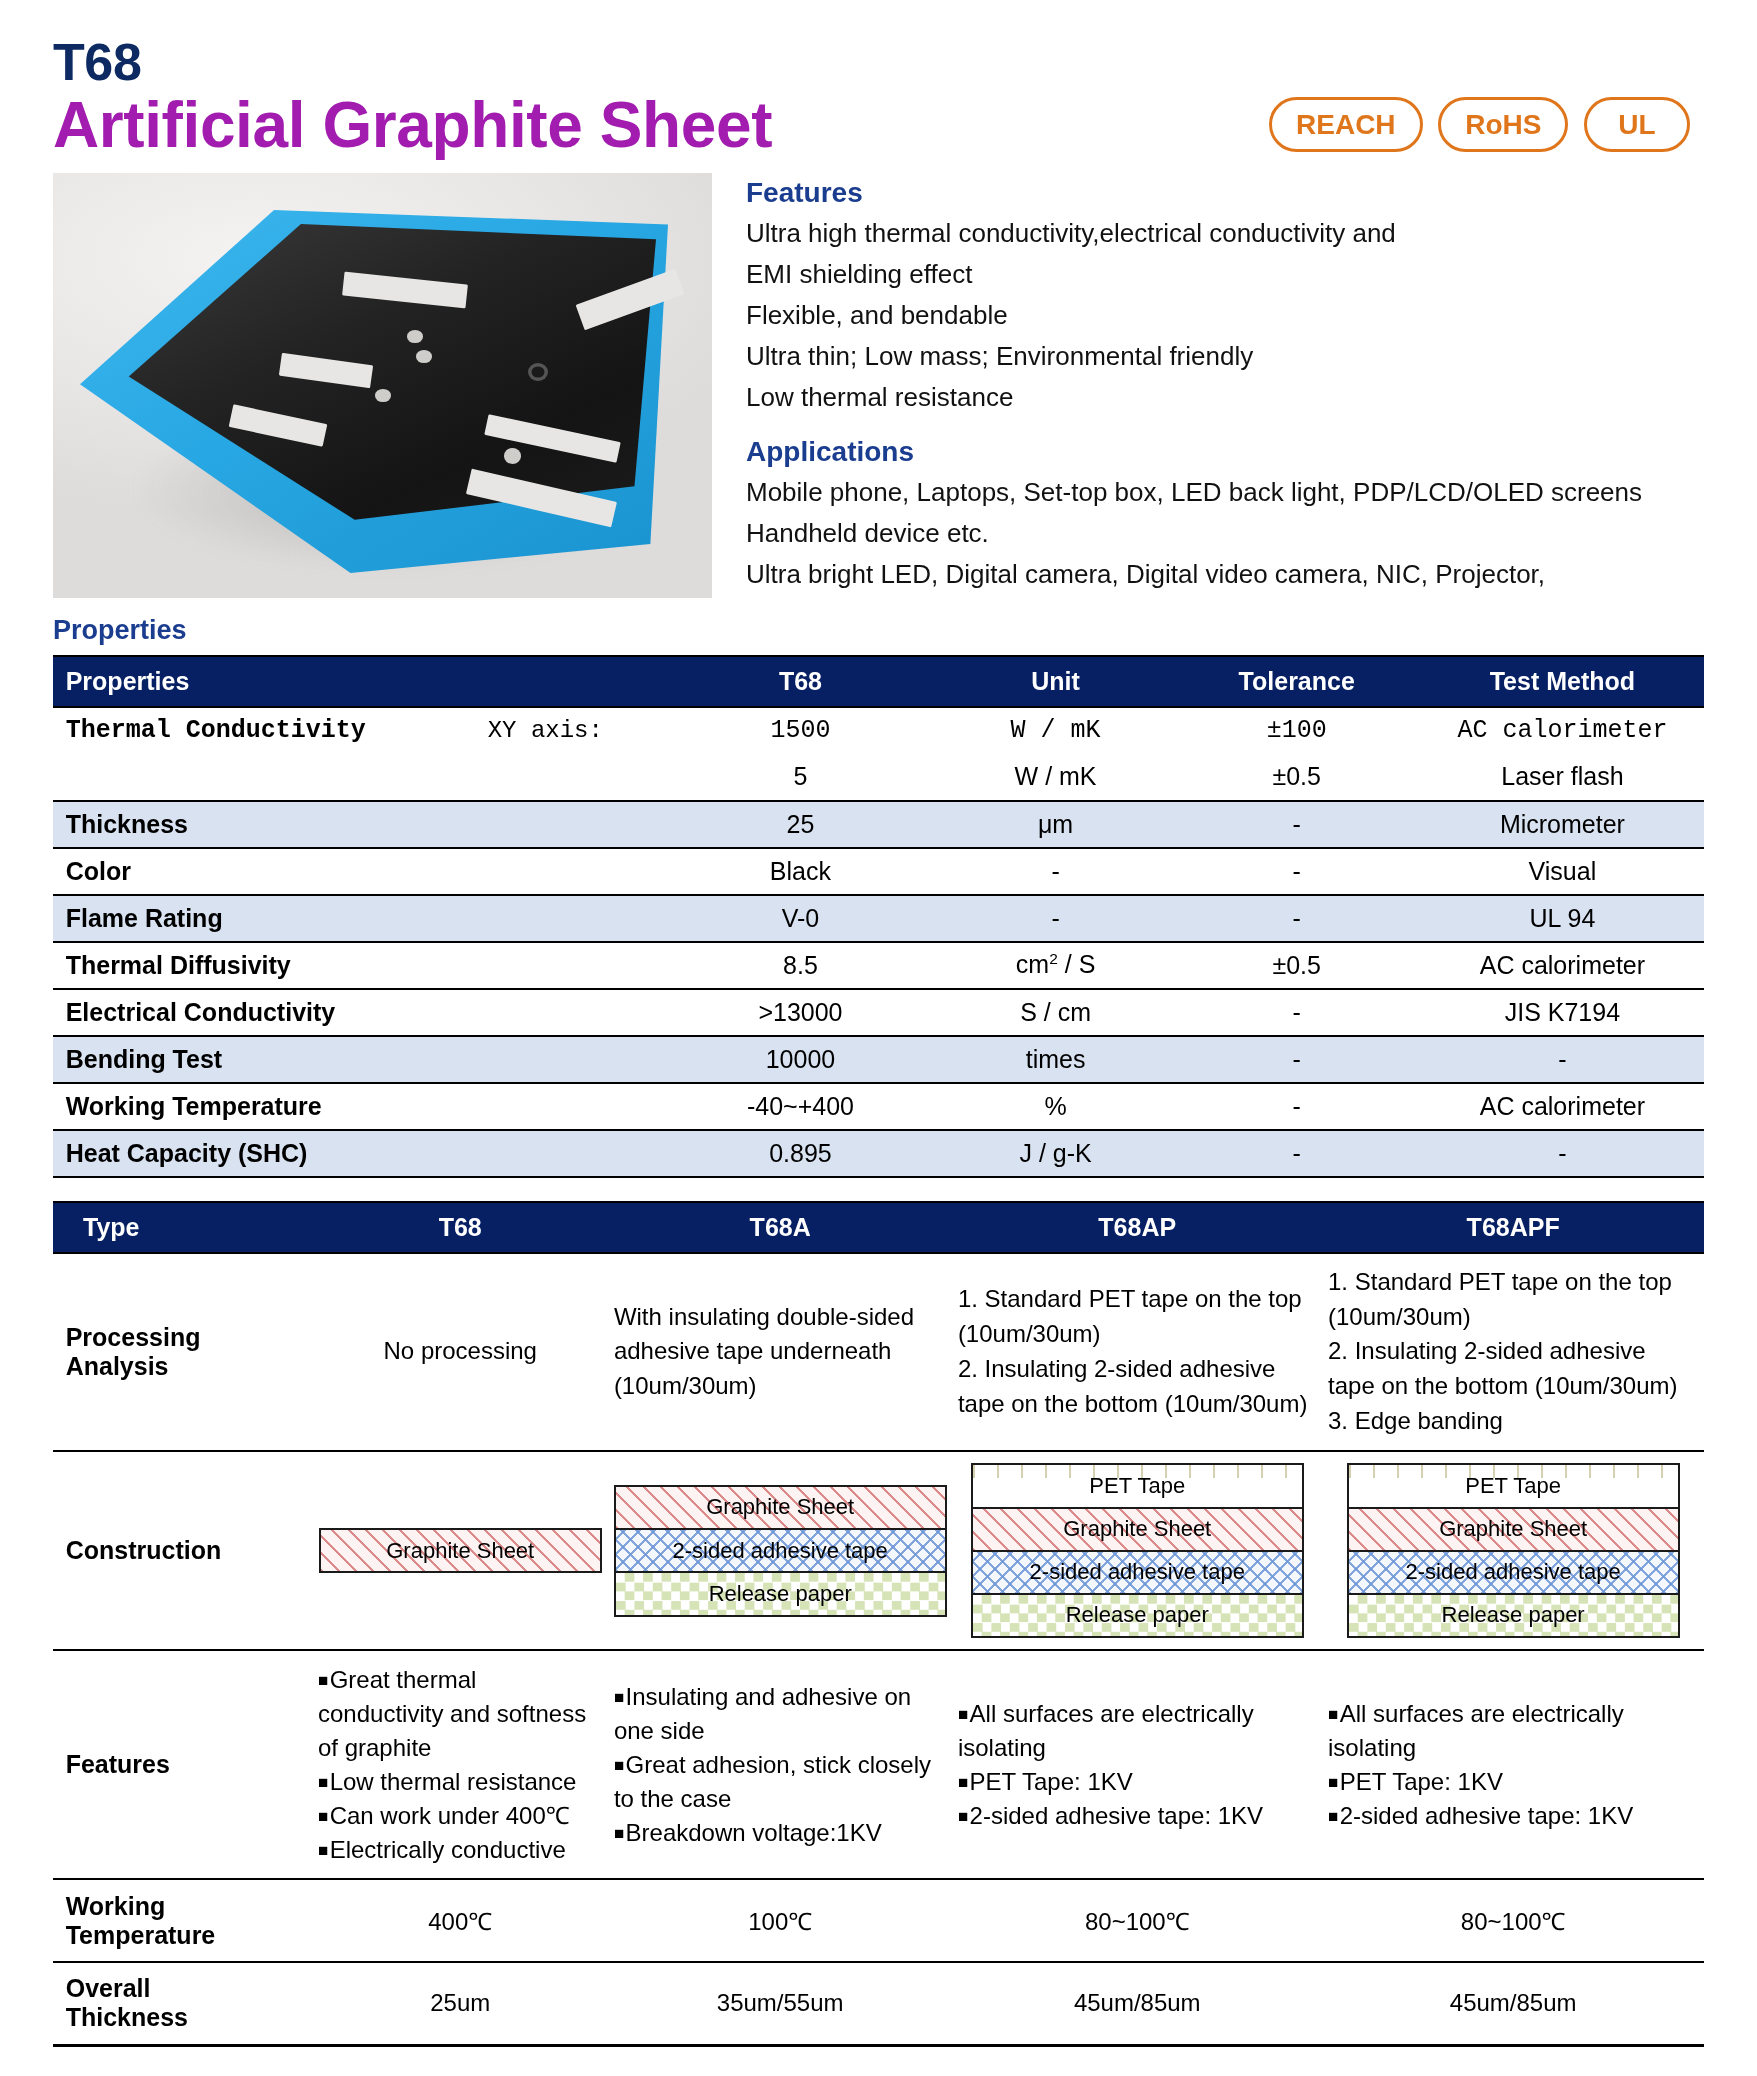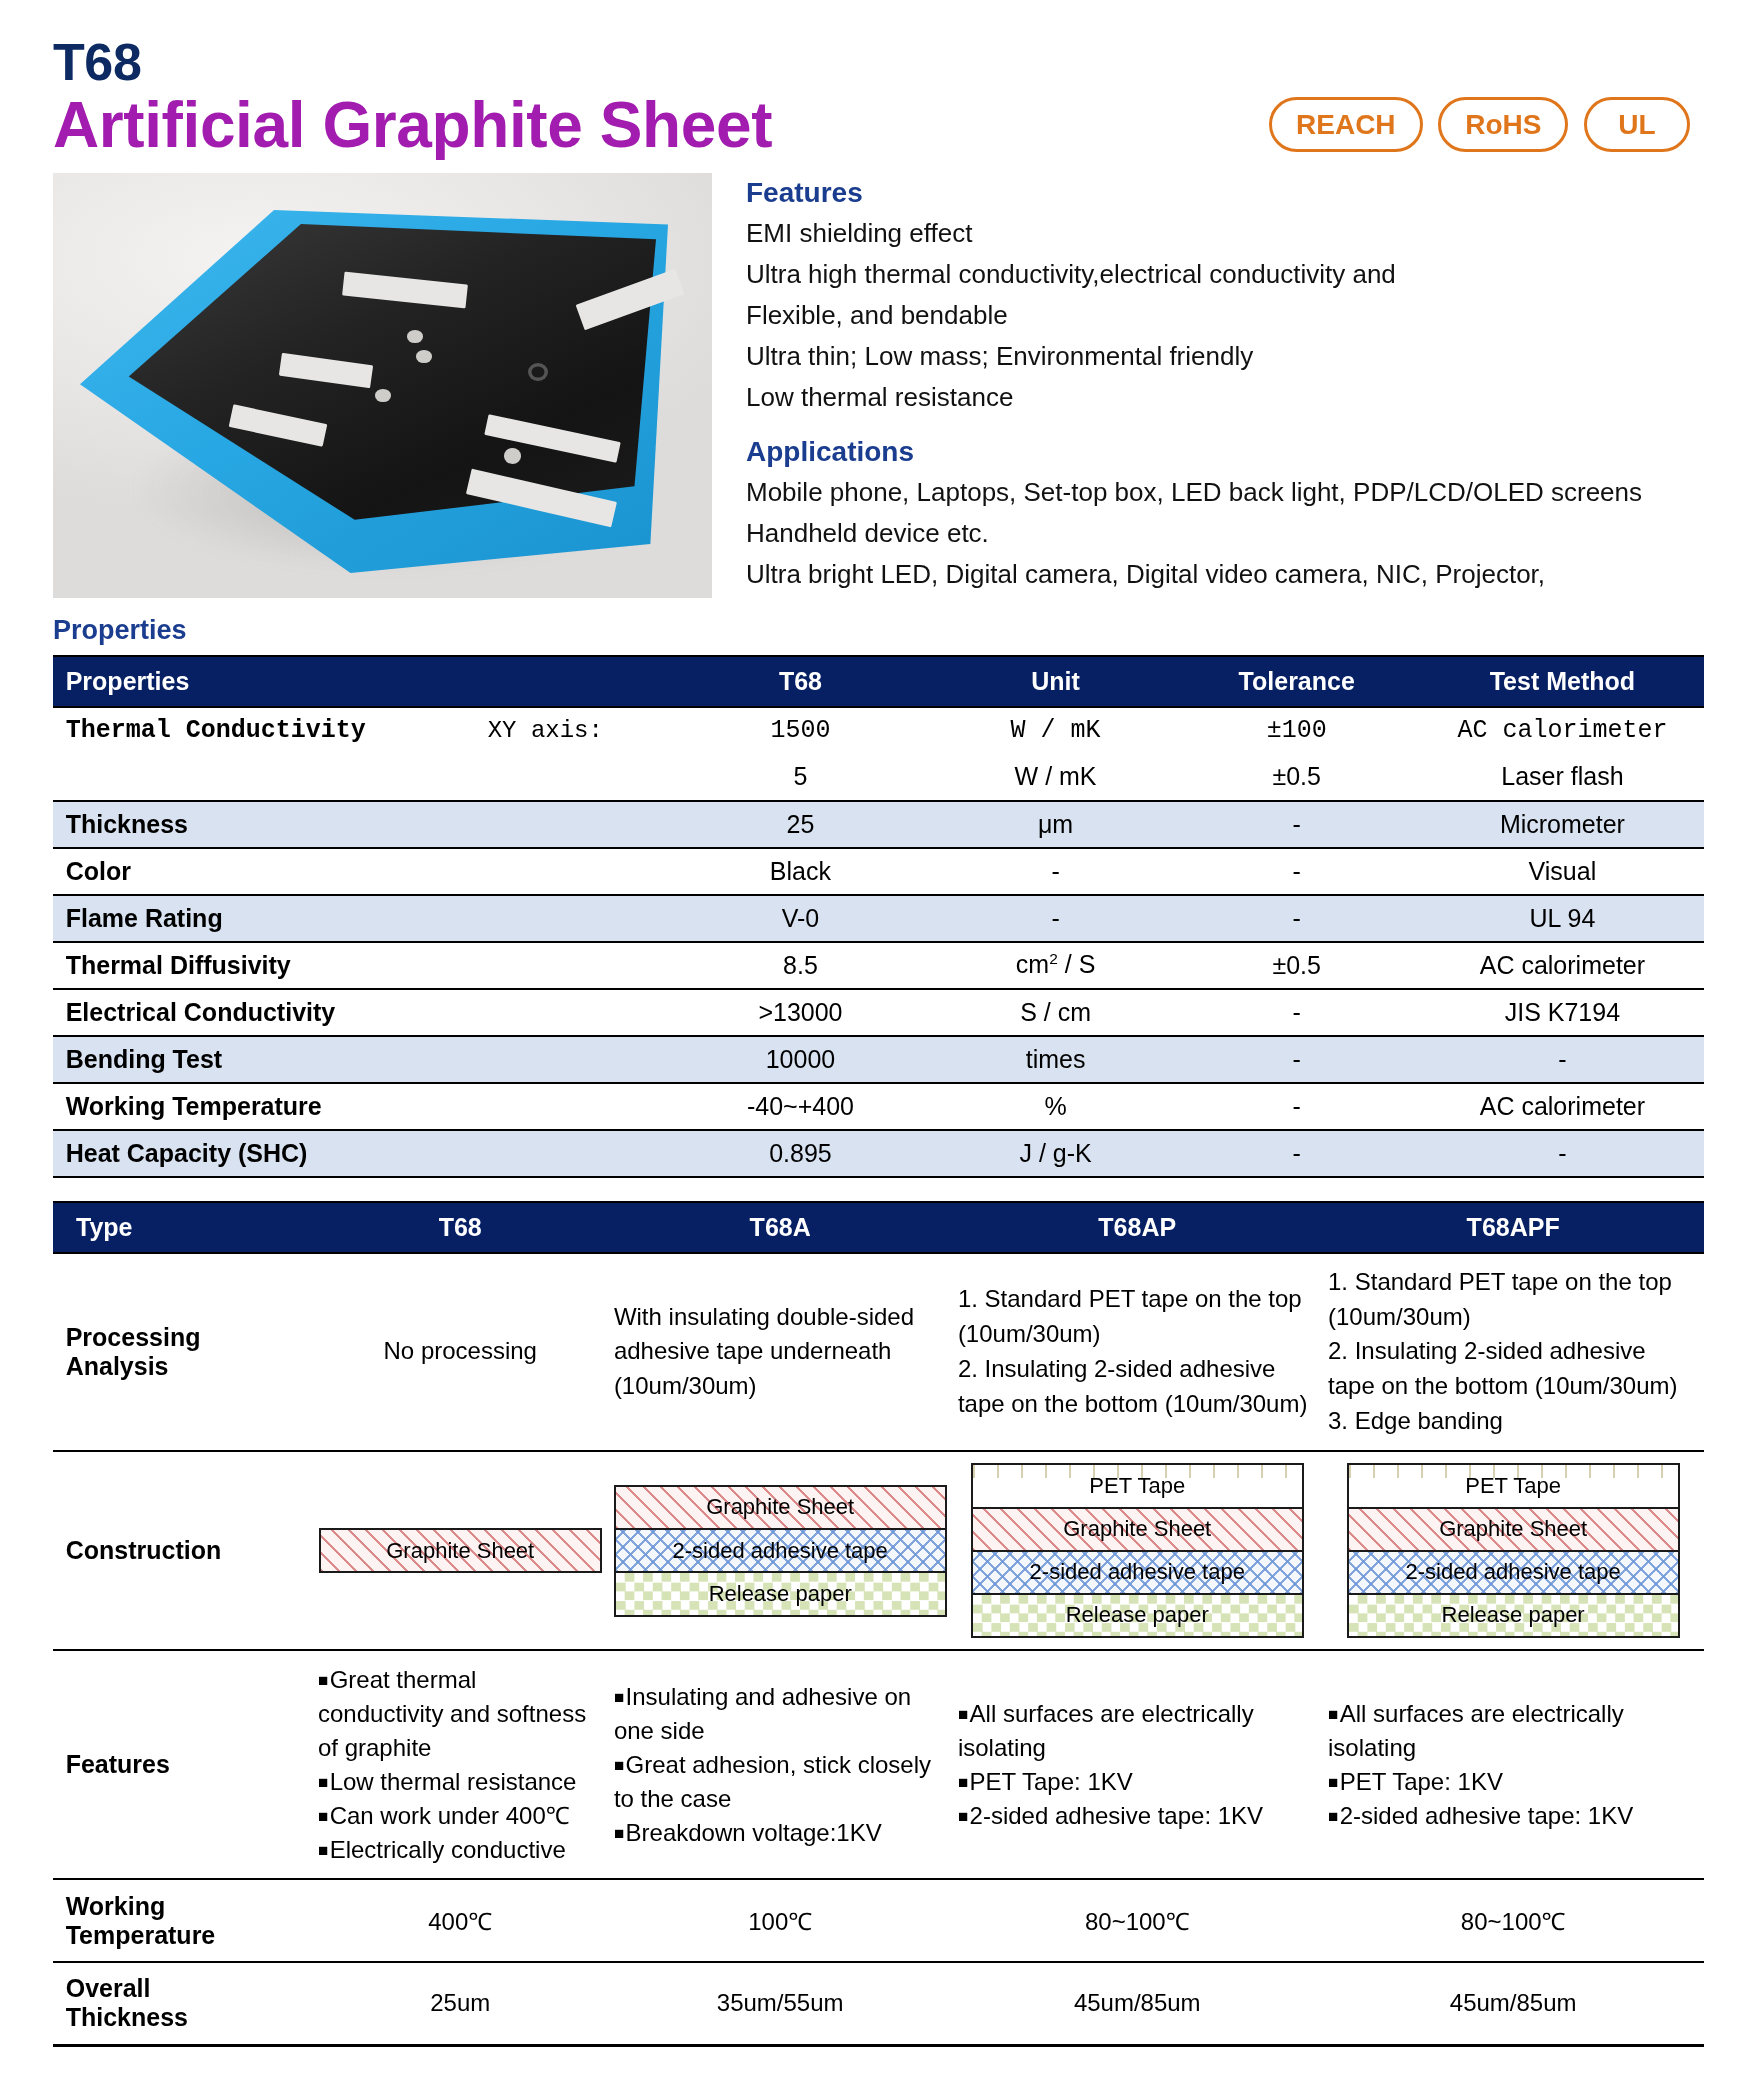--- a/index.html
+++ b/index.html
@@ -172,21 +172,21 @@
   .tbl2 thead th {
     background: #062063;
     color: #fff;
     font-size: 25px;
     font-weight: bold;
     height: 51px;
     border-top: 2.8px solid #000;
     border-bottom: 2.8px solid #000;
     text-align: center;
   }
-  .tbl2 thead th.c-type { text-align: left; padding-left: 23px; }
+  .tbl2 thead th.c-type { text-align: left; padding-left: 30px; }
   .tbl2 td {
     border-bottom: 2.8px solid #000;
     vertical-align: middle;
     font-size: 24px;
     color: #000;
     padding: 11.3px 5.7px;
   }
   .tbl2 td.rowlabel {
     font-weight: bold;
     font-size: 25px;
@@ -280,22 +280,22 @@
       <div class="slot" style="left:414px;top:312px;width:149px;height:25.5px;transform:rotate(13deg);"></div>
       <div class="hole" style="left:354px;top:157px;width:15.6px;height:12.7px;"></div>
       <div class="hole" style="left:363px;top:177px;width:15.6px;height:12.7px;"></div>
       <div class="hole" style="left:322px;top:216px;width:15.6px;height:12.7px;"></div>
       <div class="hole dark" style="left:475px;top:190px;width:20px;height:18.4px;"></div>
       <div class="hole" style="left:451px;top:275px;width:17px;height:15.6px;"></div>
     </div>
 
     <div class="text-col">
       <div class="sect-head">Features</div>
+      <div class="body-line">Ultra high thermal conductivity,electrical conductivity and</div>
       <div class="body-line">EMI shielding effect</div>
-      <div class="body-line">Ultra high thermal conductivity,electrical conductivity and</div>
       <div class="body-line">Flexible, and bendable</div>
       <div class="body-line">Ultra thin; Low mass; Environmental friendly</div>
       <div class="body-line">Low thermal resistance</div>
 
       <div class="sect-head apps">Applications</div>
       <div class="body-line">Mobile phone, Laptops, Set-top box, LED back light, PDP/LCD/OLED screens</div>
       <div class="body-line">Handheld device etc.</div>
       <div class="body-line">Ultra bright LED, Digital camera, Digital video camera, NIC, Projector,</div>
     </div>
   </div>

